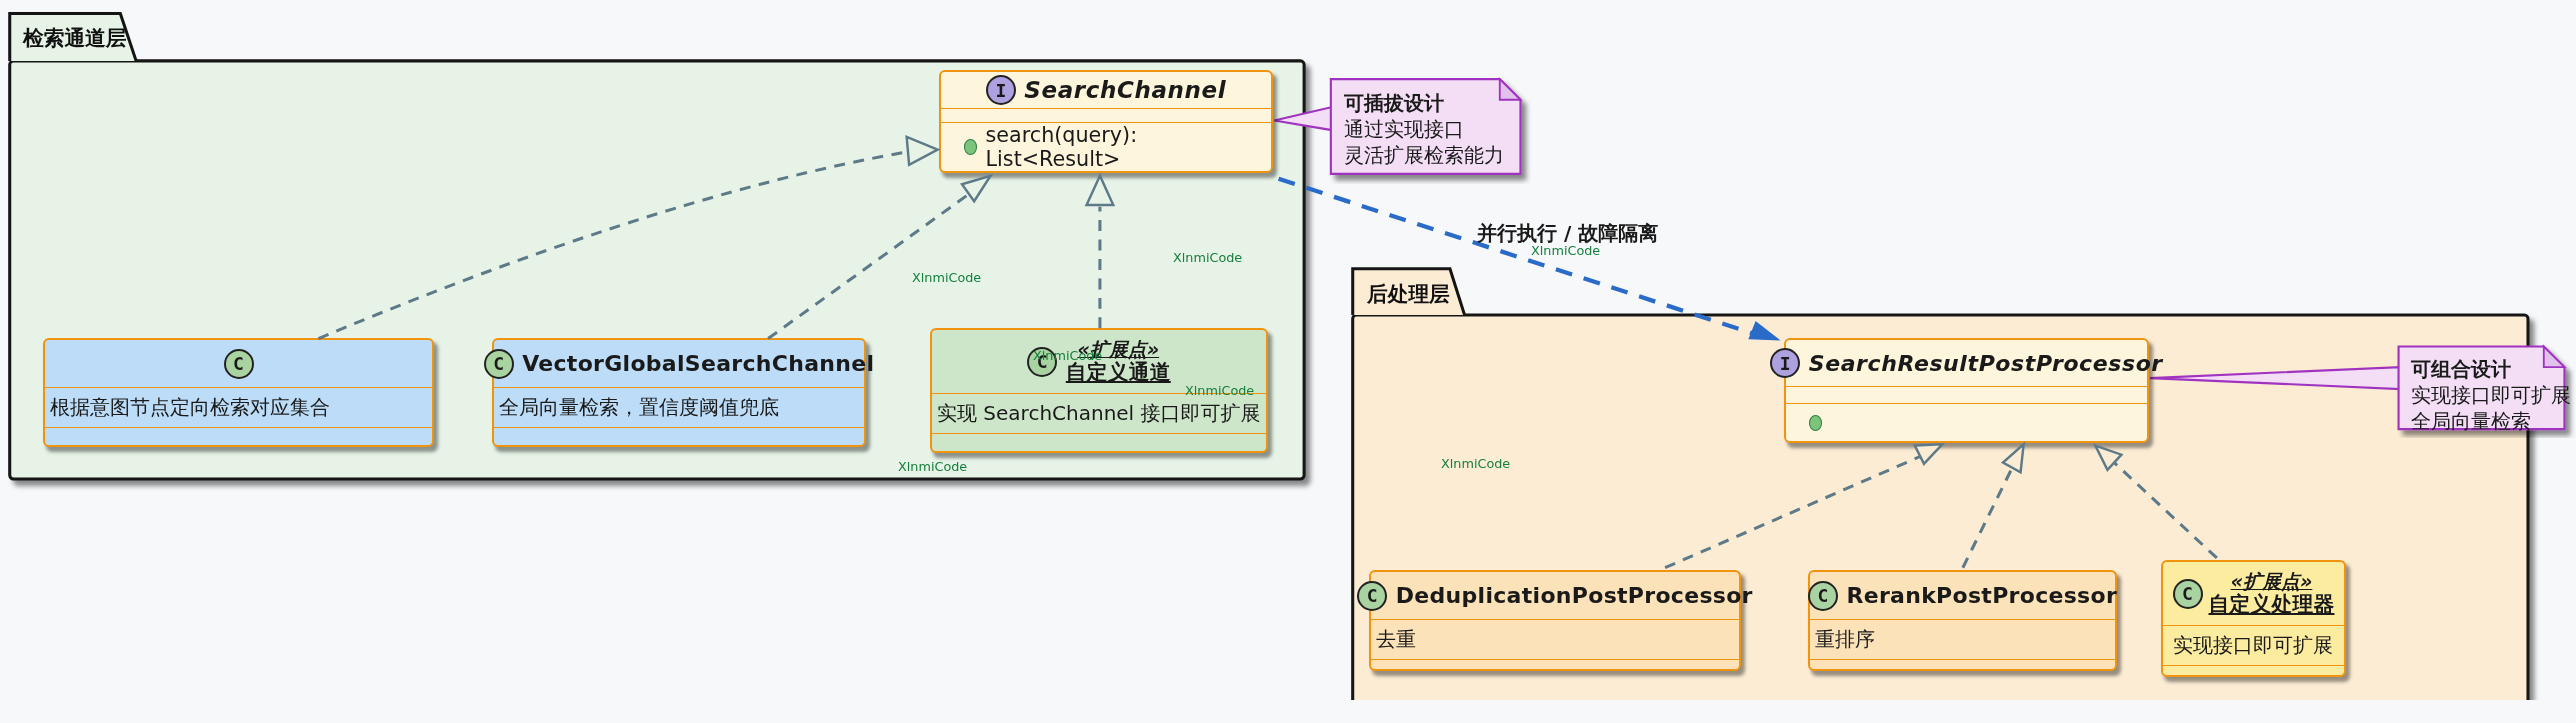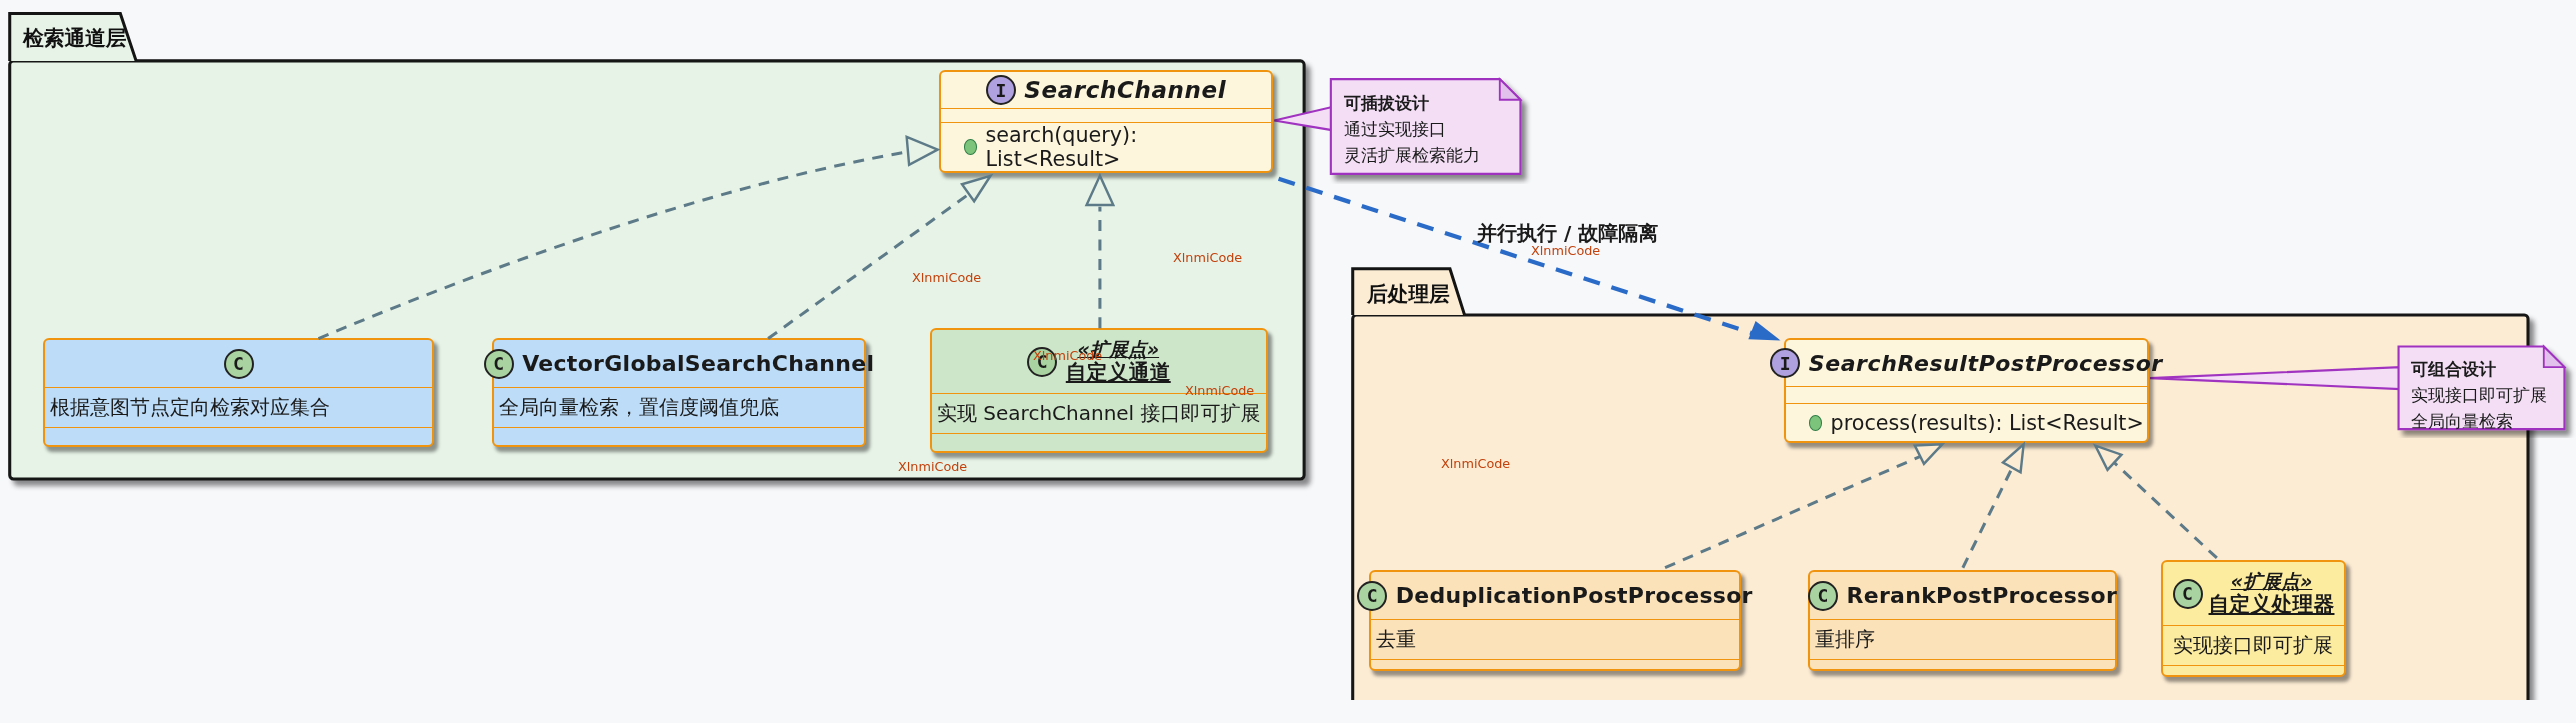--- a/index.html
+++ b/index.html
@@ -33,25 +33,25 @@
   .badge-i{background:#afa0e0;}
   .badge-c{background:#a9d3a0;}
   .ifc-name{font-size:23px;font-weight:bold;font-style:italic;letter-spacing:0.6px;}
   .cls-name{font-size:22px;font-weight:bold;letter-spacing:0.3px;}
   .mdot{width:13.4px;height:16px;border-radius:50%;background:#7cc47c;border:1.8px solid #2f7d46;
         box-sizing:border-box;margin:0 8.5px 0 9.7px;flex:0 0 auto;}
   .stack{display:flex;flex-direction:column;align-items:center;line-height:1.15;text-decoration:underline;}
   .stereo{font-size:19px;font-style:italic;font-weight:bold;}
   .stack .cls-name{font-size:20.7px;}
   
-  .note-text{z-index:3;font-size:17px;line-height:26px;}
+  .note-text{z-index:3;font-size:20px;line-height:26px;}
   .note-text .b{font-weight:bold;}
   
   .edge-label{z-index:5;font-size:20px;font-weight:bold;white-space:nowrap;text-align:right;}
-  .wm{z-index:3;font-size:12.8px;color:#c2410c;white-space:nowrap;}
+  .wm{z-index:3;font-size:12.8px;color:#15803d;white-space:nowrap;}
 </style>
 </head>
 <body>
 
 <div id="canvas">
 
   <svg id="bg-layer" class="layer" width="2576" height="724" viewBox="0 0 4239 1191">
     <defs>
       <filter id="sh" x="-5%" y="-5%" width="115%" height="115%">
         <feDropShadow dx="8" dy="9" stdDeviation="4" flood-color="#000" flood-opacity="0.45"></feDropShadow>
@@ -127,21 +127,20 @@
   </div>
 
   <div class="box bg-yellow" style="left:1784px;top:338px;width:365px;height:105px;">
     <div class="sec-title ifc-title">
       <span class="badge badge-i">I</span>
       <span class="ifc-name" style="font-size:22px;">SearchResultPostProcessor</span>
     </div>
     <div class="sec-gap"></div>
     <div class="sec-method">
       <span class="mdot"></span>
-      <span>process(results): List&lt;Result&gt;</span>
     </div>
   </div>
 
   <div class="box bg-orange" style="left:1369px;top:570px;width:372px;height:101px;">
     <div class="sec-title cls-title">
       <span class="badge badge-c">C</span>
       <span class="cls-name">DeduplicationPostProcessor</span>
     </div>
     <div class="sec-field">去重</div>
     <div class="sec-empty"></div>

